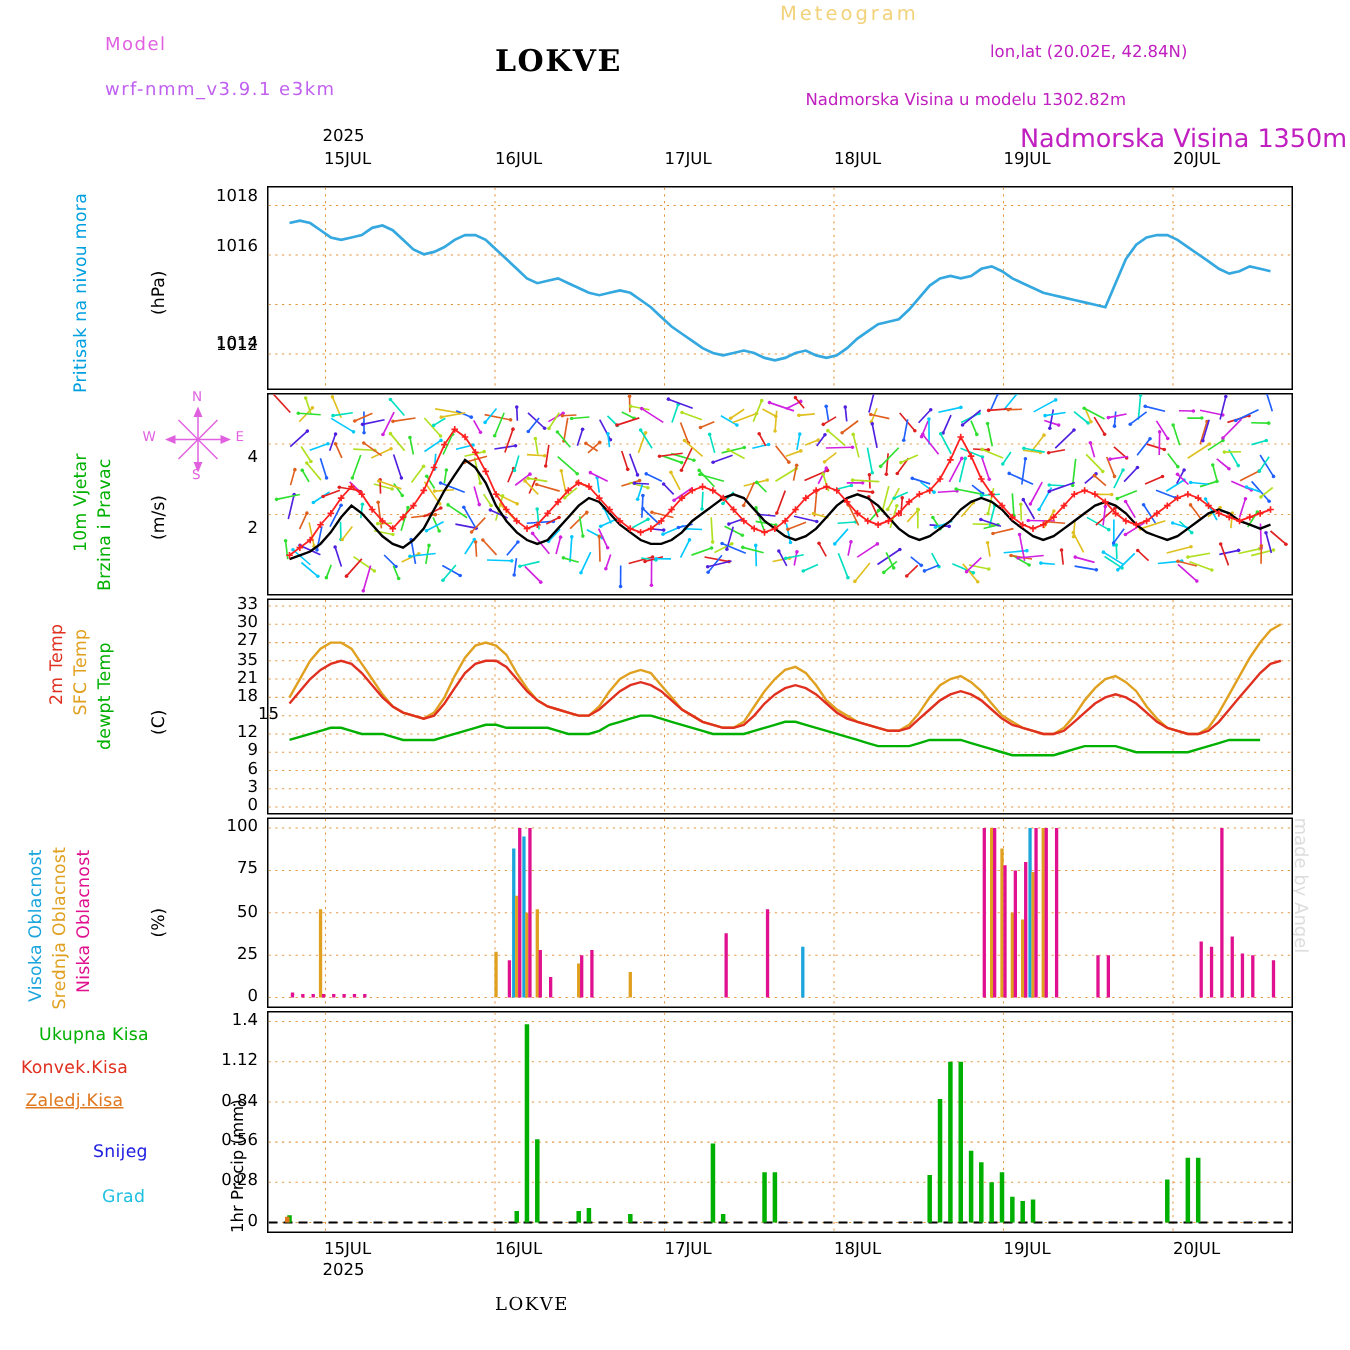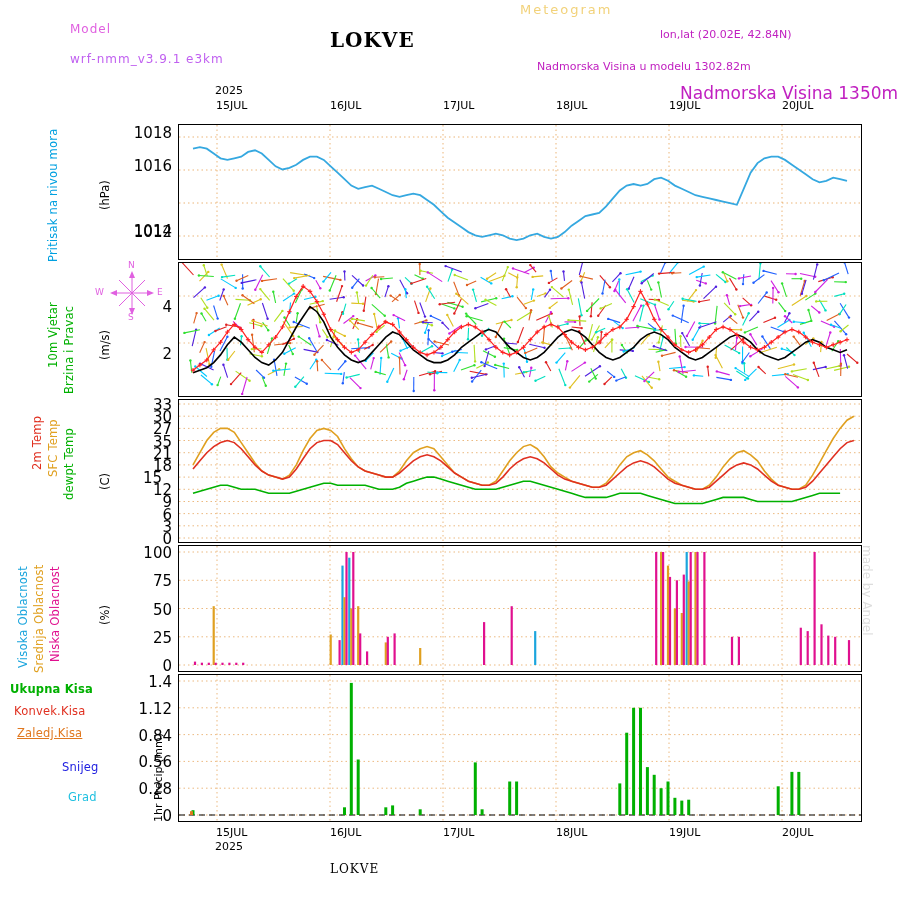--- a/index.html
+++ b/index.html
@@ -15,21 +15,21 @@
   .hdr-loc{left:660px;top:28px;font-size:11px;color:#c020c0;}
   .hdr-alt{left:680px;top:44px;font-size:17px;color:#c020c0;margin-top:39px;}
   .hdr-altm{left:537px;top:60px;font-size:11px;color:#c020c0;}
   .made-by{left:874px;top:545px;font-size:12px;color:#dddddd;transform:rotate(90deg);transform-origin:left top;}
 
   
   .panel{position:absolute;left:178px;width:684px;border:1px solid #000;background:#fff;box-sizing:border-box;}
   .panel svg{display:block;}
   .axis-date{position:absolute;font-size:11px;color:#000;font-family:"DejaVu Sans",sans-serif;}
   .axis-year{position:absolute;font-size:11px;color:#000;}
-  .ylab{position:absolute;font-size:15px;color:#000;text-align:right;}
+  .ylab{position:absolute;font-size:11px;color:#000;text-align:right;}
   .rot{transform-origin:left top;white-space:nowrap;}
 
   .vlabel{position:absolute;font-size:11.5px;letter-spacing:.2px;}
   .unit{position:absolute;font-size:11.5px;color:#000;}
 
   .footer-loc{left:330px;top:862px;font-size:12px;color:#000;font-family:"DejaVu Serif",serif;letter-spacing:1px;}
   .foot-date{position:absolute;font-size:11px;color:#000;}
   .foot-year{left:215px;top:840px;font-size:11px;color:#000;}
 </style>
 </head>
@@ -1299,21 +1299,21 @@
       <polyline id="t-2m" fill="none" stroke="#e03020" stroke-width="1.6" points="14.0,69.0 20.9,60.8 27.8,52.7 34.7,46.6 41.5,42.6 48.4,40.5 55.3,42.6 62.2,48.7 69.1,56.8 76.0,64.9 82.8,71.0 89.7,75.1 96.6,77.1 103.5,79.1 110.4,77.1 117.3,69.0 124.1,58.8 131.0,48.7 137.9,42.6 144.8,40.5 151.7,40.5 158.6,44.6 165.5,52.7 172.3,60.8 179.2,66.9 186.1,71.0 193.0,73.0 199.9,75.1 206.8,77.1 213.6,77.1 220.5,73.0 227.4,66.9 234.3,60.8 241.2,56.8 248.1,54.8 254.9,56.8 261.8,60.8 268.7,66.9 275.6,73.0 282.5,77.1 289.4,81.2 296.3,83.2 303.1,85.2 310.0,85.2 316.9,83.2 323.8,77.1 330.7,69.0 337.6,62.9 344.4,58.8 351.3,56.8 358.2,58.8 365.1,62.9 372.0,69.0 378.9,75.1 385.7,79.1 392.6,81.2 399.5,83.2 406.4,85.2 413.3,87.2 420.2,87.2 427.1,85.2 433.9,79.1 440.8,73.0 447.7,66.9 454.6,62.9 461.5,60.8 468.4,62.9 475.2,66.9 482.1,73.0 489.0,79.1 495.9,83.2 502.8,85.2 509.7,87.2 516.5,89.3 523.4,89.3 530.3,87.2 537.2,81.2 544.1,75.1 551.0,69.0 557.9,64.9 564.7,62.9 571.6,64.9 578.5,69.0 585.4,75.1 592.3,81.2 599.2,85.2 606.0,87.2 612.9,89.3 619.8,89.3 626.7,87.2 633.6,81.2 640.5,73.0 647.3,64.9 654.2,56.8 661.1,48.7 668.0,42.6 674.9,40.5"></polyline>
       <polyline id="t-dew" fill="none" stroke="#00b000" stroke-width="1.6" points="14.0,93.3 20.9,91.3 27.8,89.3 34.7,87.2 41.5,85.2 48.4,85.2 55.3,87.2 62.2,89.3 69.1,89.3 76.0,89.3 82.8,91.3 89.7,93.3 96.6,93.3 103.5,93.3 110.4,93.3 117.3,91.3 124.1,89.3 131.0,87.2 137.9,85.2 144.8,83.2 151.7,83.2 158.6,85.2 165.5,85.2 172.3,85.2 179.2,85.2 186.1,85.2 193.0,87.2 199.9,89.3 206.8,89.3 213.6,89.3 220.5,87.2 227.4,83.2 234.3,81.2 241.2,79.1 248.1,77.1 254.9,77.1 261.8,79.1 268.7,81.2 275.6,83.2 282.5,85.2 289.4,87.2 296.3,89.3 303.1,89.3 310.0,89.3 316.9,89.3 323.8,87.2 330.7,85.2 337.6,83.2 344.4,81.2 351.3,81.2 358.2,83.2 365.1,85.2 372.0,87.2 378.9,89.3 385.7,91.3 392.6,93.3 399.5,95.4 406.4,97.4 413.3,97.4 420.2,97.4 427.1,97.4 433.9,95.4 440.8,93.3 447.7,93.3 454.6,93.3 461.5,93.3 468.4,95.4 475.2,97.4 482.1,99.4 489.0,101.5 495.9,103.5 502.8,103.5 509.7,103.5 516.5,103.5 523.4,103.5 530.3,101.5 537.2,99.4 544.1,97.4 551.0,97.4 557.9,97.4 564.7,97.4 571.6,99.4 578.5,101.5 585.4,101.5 592.3,101.5 599.2,101.5 606.0,101.5 612.9,101.5 619.8,99.4 626.7,97.4 633.6,95.4 640.5,93.3 647.3,93.3 654.2,93.3 661.1,93.3"></polyline>
     </svg>
   </div>
   <div id="temp-ticks">
       <div class="abs ylab" style="left: 126px; width: 46px; top: 530px;">0</div>
       <div class="abs ylab" style="left: 126px; width: 46px; top: 518px;">3</div>
       <div class="abs ylab" style="left: 126px; width: 46px; top: 506px;">6</div>
       <div class="abs ylab" style="left: 126px; width: 46px; top: 493px;">9</div>
       <div class="abs ylab" style="left: 126px; width: 46px; top: 481px;">12</div>
-      <div class="abs ylab" style="left: 116px; width: 46px; top: 469px;">15</div>
+      <div class="abs ylab" style="left: 140px; width: 46px; top: 469px;">15</div>
       <div class="abs ylab" style="left: 126px; width: 46px; top: 457px;">18</div>
       <div class="abs ylab" style="left: 126px; width: 46px; top: 445px;">21</div>
       <div class="abs ylab" style="left: 126px; width: 46px; top: 433px;">35</div>
       <div class="abs ylab" style="left: 126px; width: 46px; top: 420px;">27</div>
       <div class="abs ylab" style="left: 126px; width: 46px; top: 408px;">30</div>
       <div class="abs ylab" style="left: 126px; width: 46px; top: 396px;">33</div>
     </div>
   <div class="abs unit rot" style="left:98px;top:490px;transform:rotate(-90deg);">(C)</div>
   <div class="abs vlabel rot" style="left:30px;top:470px;transform:rotate(-90deg);color:#e03020;">2m Temp</div>
   <div class="abs vlabel rot" style="left:46px;top:477px;transform:rotate(-90deg);color:#e0a020;">SFC Temp</div>
@@ -1450,21 +1450,21 @@
   </div>
   <div id="precip-ticks">
       <div class="abs ylab" style="left: 126px; width: 46px; top: 807px;">0</div>
       <div class="abs ylab" style="left: 126px; width: 46px; top: 780px;">0.28</div>
       <div class="abs ylab" style="left: 126px; width: 46px; top: 753px;">0.56</div>
       <div class="abs ylab" style="left: 126px; width: 46px; top: 727px;">0.84</div>
       <div class="abs ylab" style="left: 126px; width: 46px; top: 700px;">1.12</div>
       <div class="abs ylab" style="left: 126px; width: 46px; top: 673px;">1.4</div>
     </div>
   <div class="abs unit rot" style="left:152px;top:822px;transform:rotate(-90deg);font-size:11px;">1hr Precip (mm)</div>
-  <div class="abs vlabel" style="left:10px;top:682px;color:#00b000;font-weight:bold;">Ukupna Kisa</div>
+  <div class="abs vlabel" style="left:26px;top:682px;color:#00b000;">Ukupna Kisa</div>
   <div class="abs vlabel" style="left:14px;top:704px;color:#e03020;">Konvek.Kisa</div>
   <div class="abs vlabel" style="left:17px;top:726px;color:#e07820;text-decoration:underline;">Zaledj.Kisa</div>
   <div class="abs vlabel" style="left:62px;top:760px;color:#2020e0;text-align:center;">Snijeg</div>
   <div class="abs vlabel" style="left:68px;top:790px;color:#20c0e0;">Grad</div>
 
   <div class="abs foot-date" style="left:216px;top:826px;">15JUL</div>
   <div class="abs foot-date" style="left:330px;top:826px;">16JUL</div>
   <div class="abs foot-date" style="left:443px;top:826px;">17JUL</div>
   <div class="abs foot-date" style="left:556px;top:826px;">18JUL</div>
   <div class="abs foot-date" style="left:669px;top:826px;">19JUL</div>

